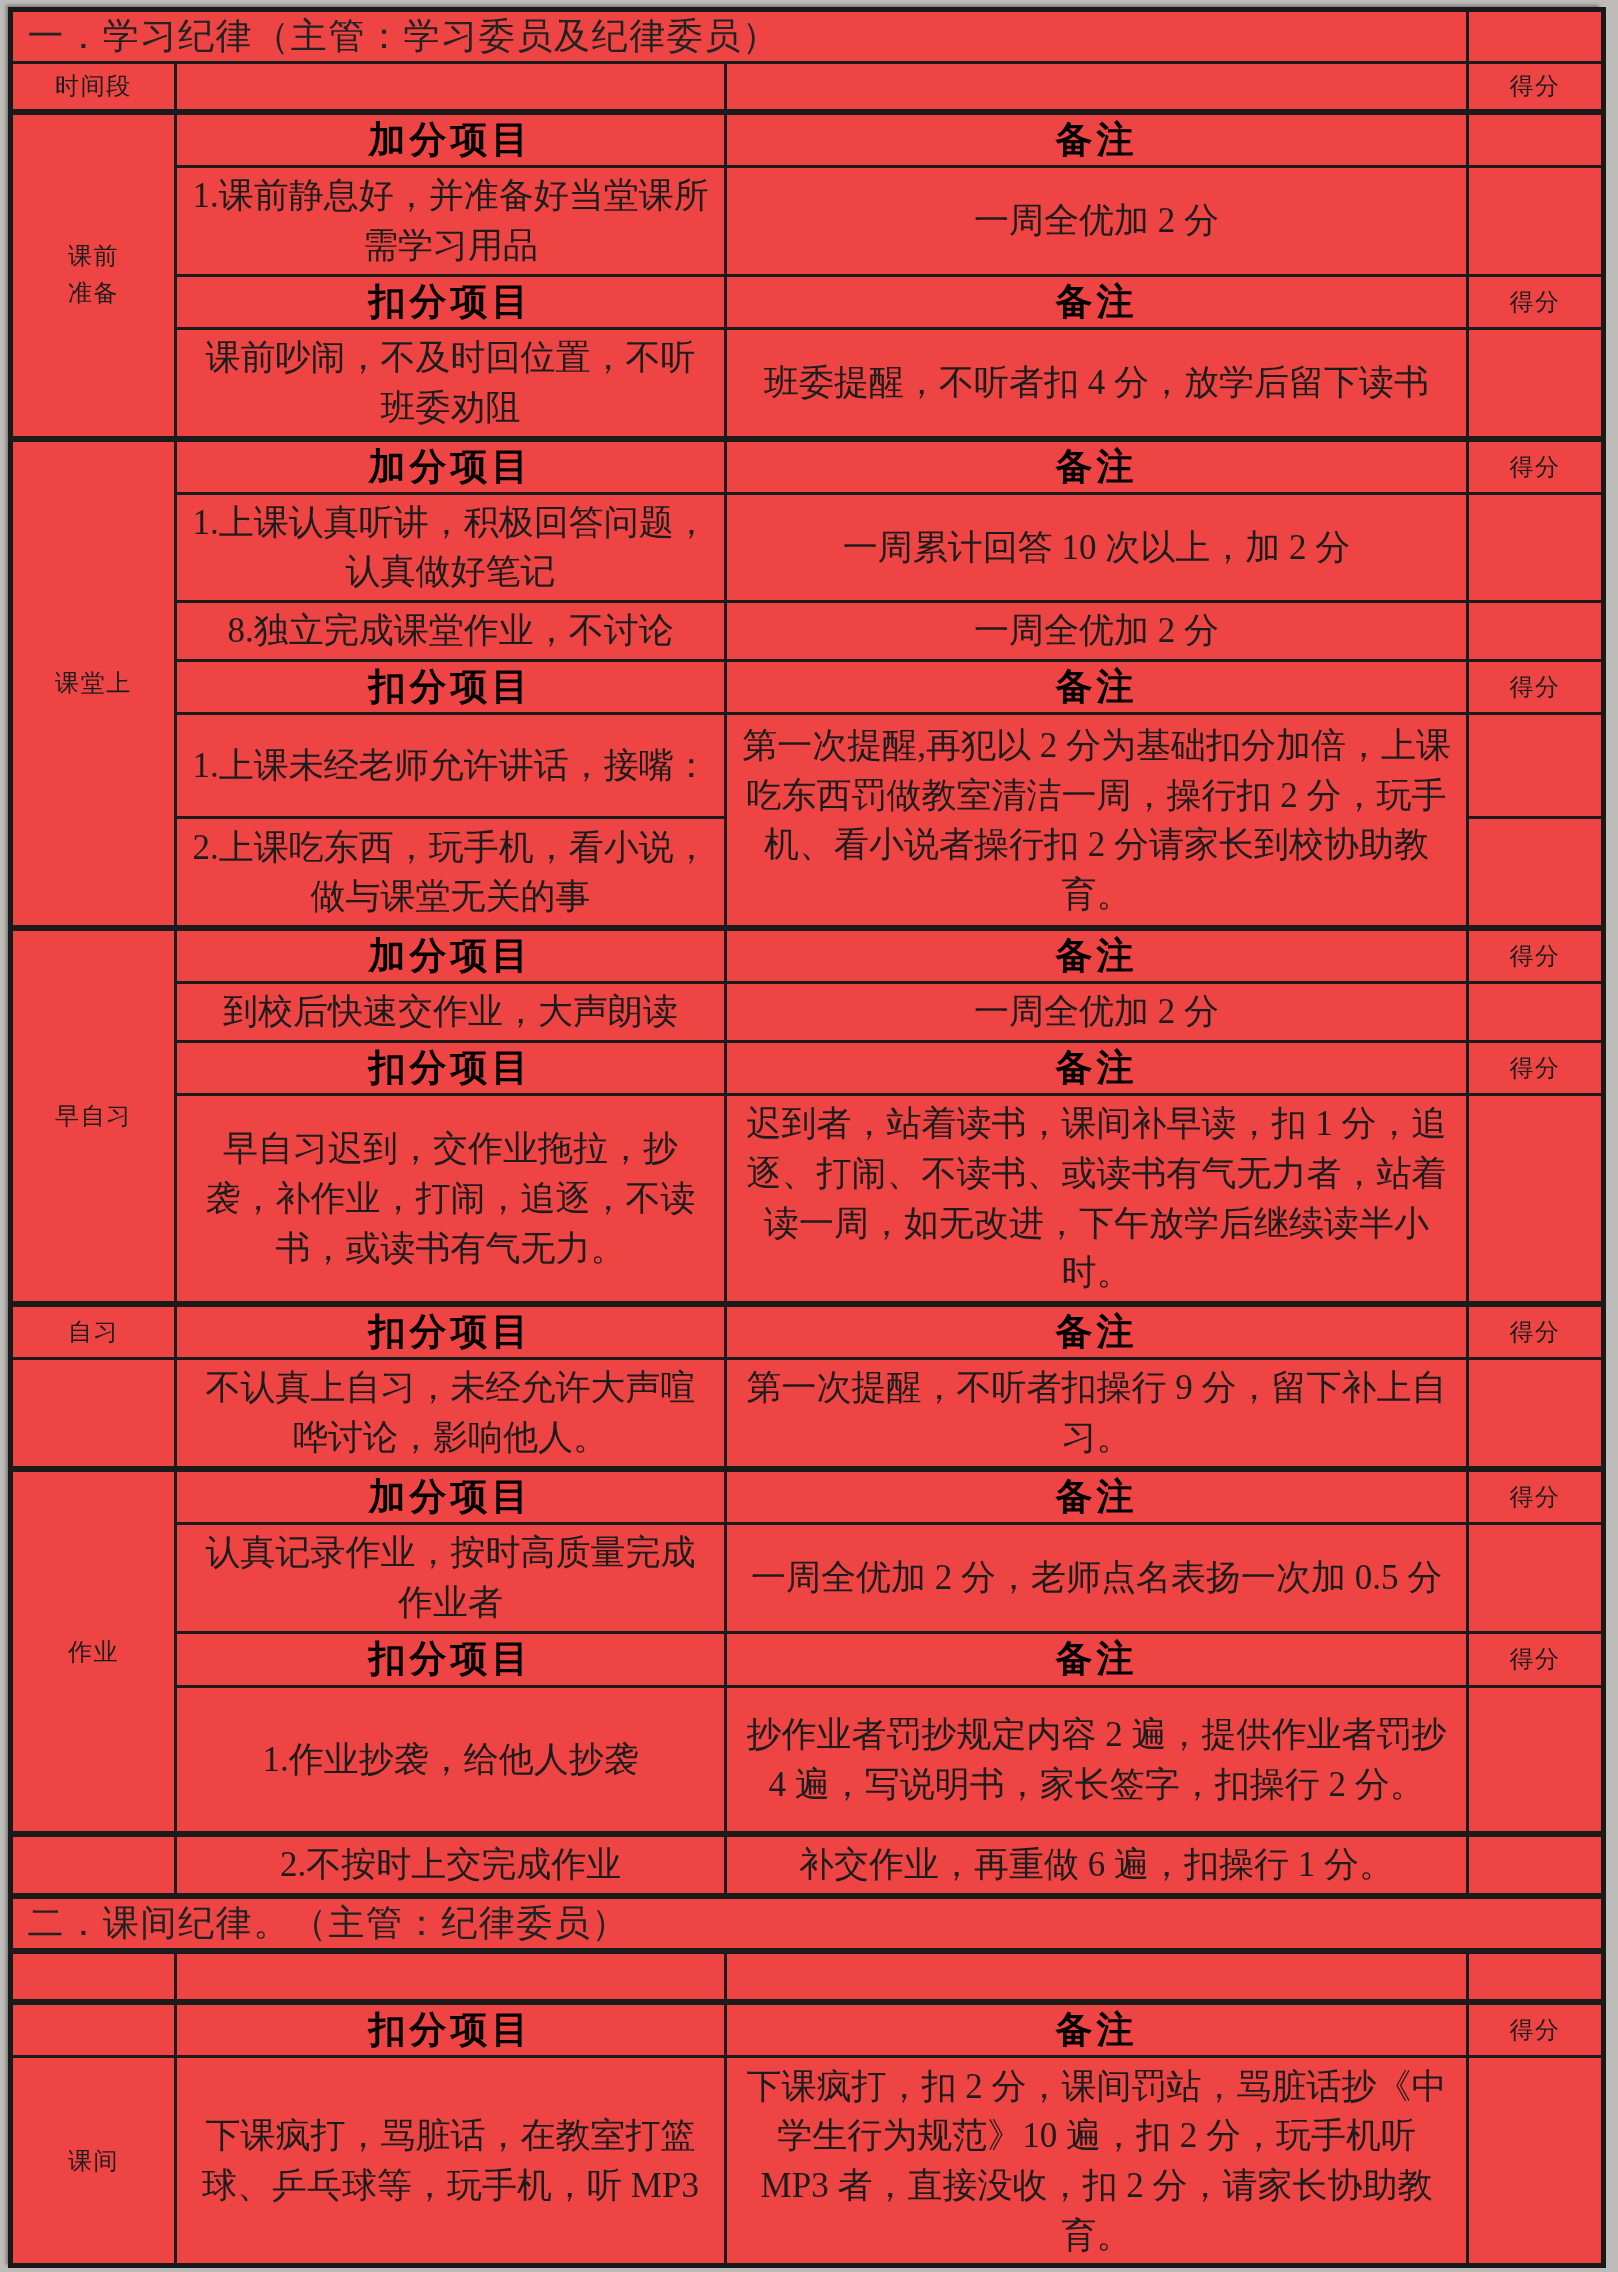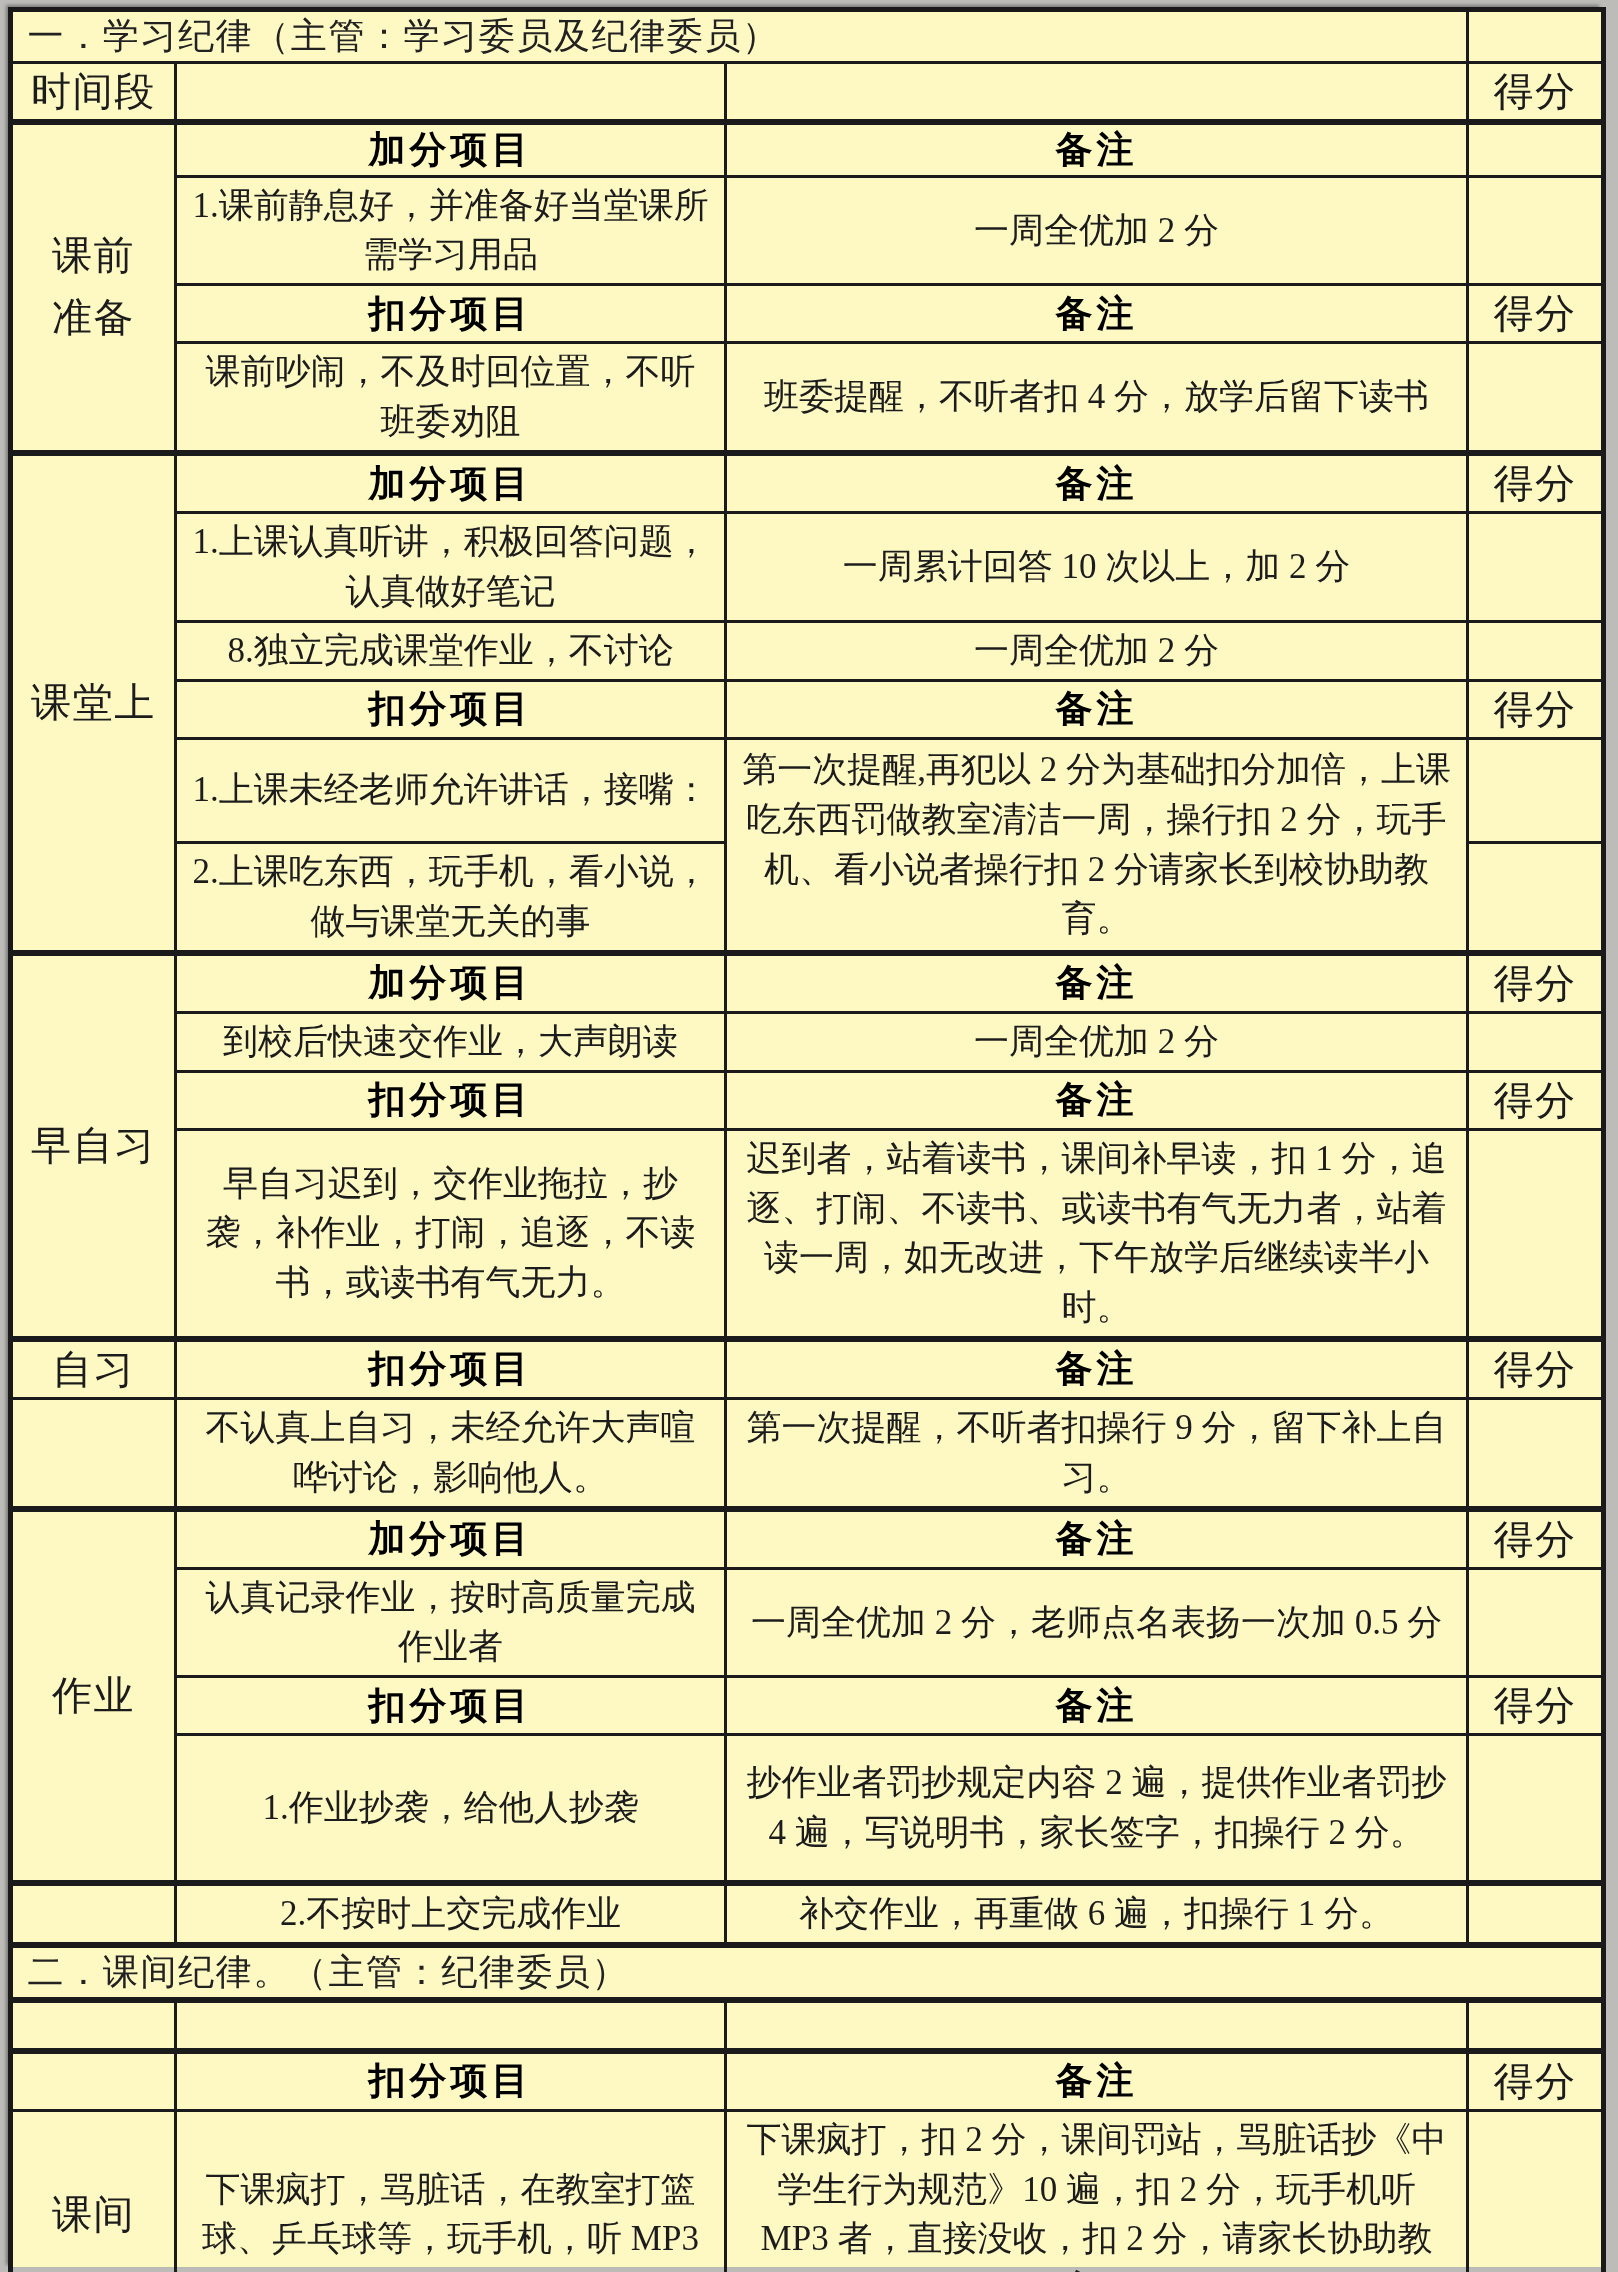--- a/index.html
+++ b/index.html
@@ -9,21 +9,21 @@
     height: 2273px;
     background: #bdbcb9;
     font-family: "Liberation Serif", "DejaVu Serif", serif;
   }
   #sheet {
     position: absolute;
     left: 8px;
     top: 6.5px;
     width: 1593px;
     height: 2260px;
-    background: #fef9c3;
+    background: #ef4444;
     box-shadow: -2.4px -2.4px 3.2px rgba(0,0,0,0.35);
   }
   table {
     width: 100%;
     height: 100%;
     border-collapse: collapse;
     table-layout: fixed;
     border: 5.7px solid #191919;
   }
   td {
@@ -43,21 +43,21 @@
     padding-left: 14.6px;
     color: #222;
   }
   td.hd {
     font-weight: 700;
     font-size: 37px;
     letter-spacing: 4px;
     color: #000;
   }
   td.lb {
-    font-size: 40px;
+    font-size: 24px;
     letter-spacing: 1.6px;
   }
   td.it {
     font-size: 35px;
     line-height: 1.42;
     padding: 3.2px 14.6px;
   }
   .wrap3 {
     display: inline-block;
     max-width: 3.05em;

